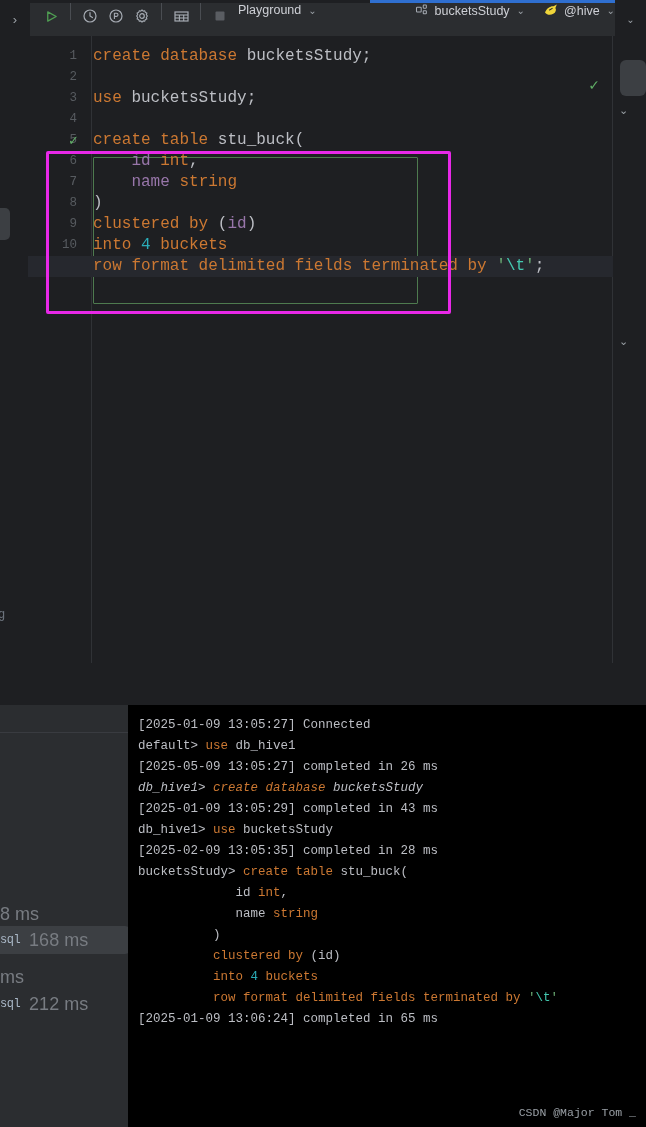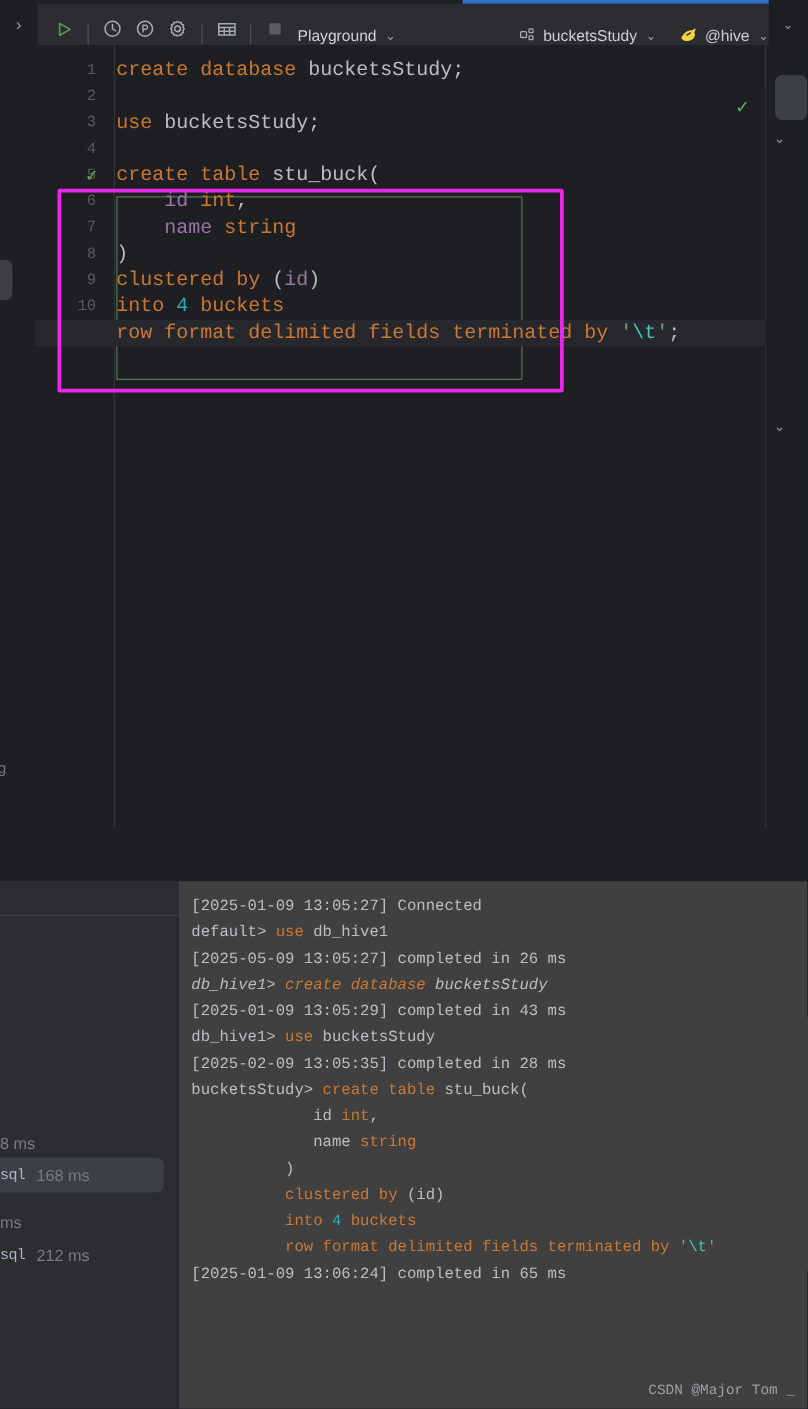--- a/index.html
+++ b/index.html
@@ -24,21 +24,21 @@
     display: flex; align-items: center;
   }
   .tb-left-strip {
     position: absolute; left: 0; top: 0; width: 30px; height: 33px;
     background: #1e1f22;
     display: flex; align-items: center; justify-content: center;
   }
   .chev-right { color: #9aa0a6; font-size: 13px; line-height: 1; }
   .tb-inner {
     position: absolute; left: 30px; top: 0; right: 31px; height: 33px;
-    display: flex; align-items: flex-end; padding-left: 8px; border-radius: 13px;
+    display: flex; align-items: flex-start; padding-left: 8px; border-radius: 13px;
   }
   .tb-right-strip {
     position: absolute; right: 0; top: 0; width: 31px; height: 33px;
     background: #1e1f22;
     display: flex; align-items: center; justify-content: center;
   }
   .ticon {
     width: 26px; height: 26px;
     display: flex; align-items: center; justify-content: center;
     border-radius: 4px; cursor: pointer;
@@ -164,27 +164,27 @@
   .hist-item {
     position: absolute; left: 0; width: 143px; height: 28px;
     display: flex; align-items: center; cursor: pointer;
   }
   .hist-item.sel { background: #3c3f43; border-radius: 0 6px 6px 0; width: 131px; }
   .sqlicon {
     font-family: "Liberation Mono", monospace; font-size: 12px;
     color: #a9b7c6; margin-left: 0px; letter-spacing: -0.5px;
   }
   .hist-ms {
-    color: #787c82; font-size: 13px; margin-left: 9px;
+    color: #787c82; font-size: 18px; margin-left: 9px;
     font-family: "Liberation Sans", sans-serif;
   }
 
   .console {
-    position: absolute; left: 143px; top: 42px; right: 0; height: 422px;
-    background: #404040; overflow: hidden;
+    position: absolute; left: 128px; top: 42px; right: 0; height: 422px;
+    background: #000000; overflow: hidden;
   }
   .cline {
     position: absolute; left: 10px; height: 21px; line-height: 21px;
     font-family: "Liberation Mono", monospace; font-size: 12.5px;
     white-space: pre; color: #bcbec4;
   }
   .ts { color: #bcbec4; }
   .prompt { color: #bcbec4; }
 
   .watermark {

